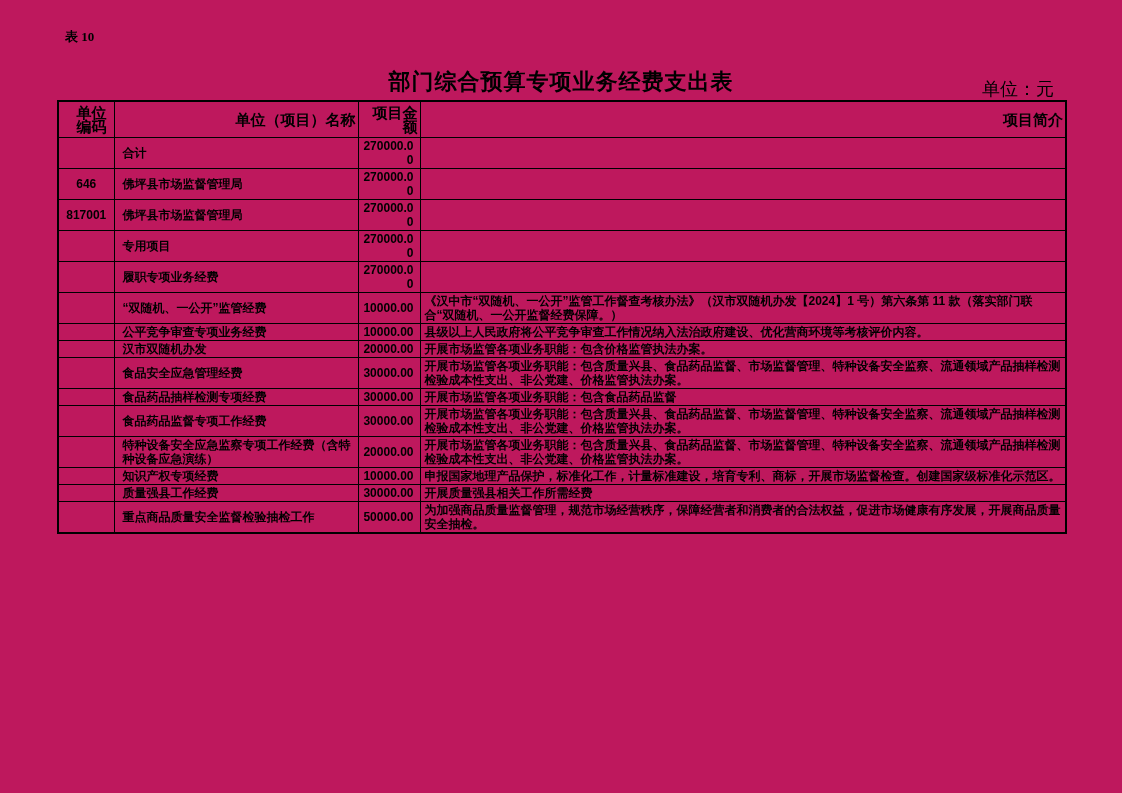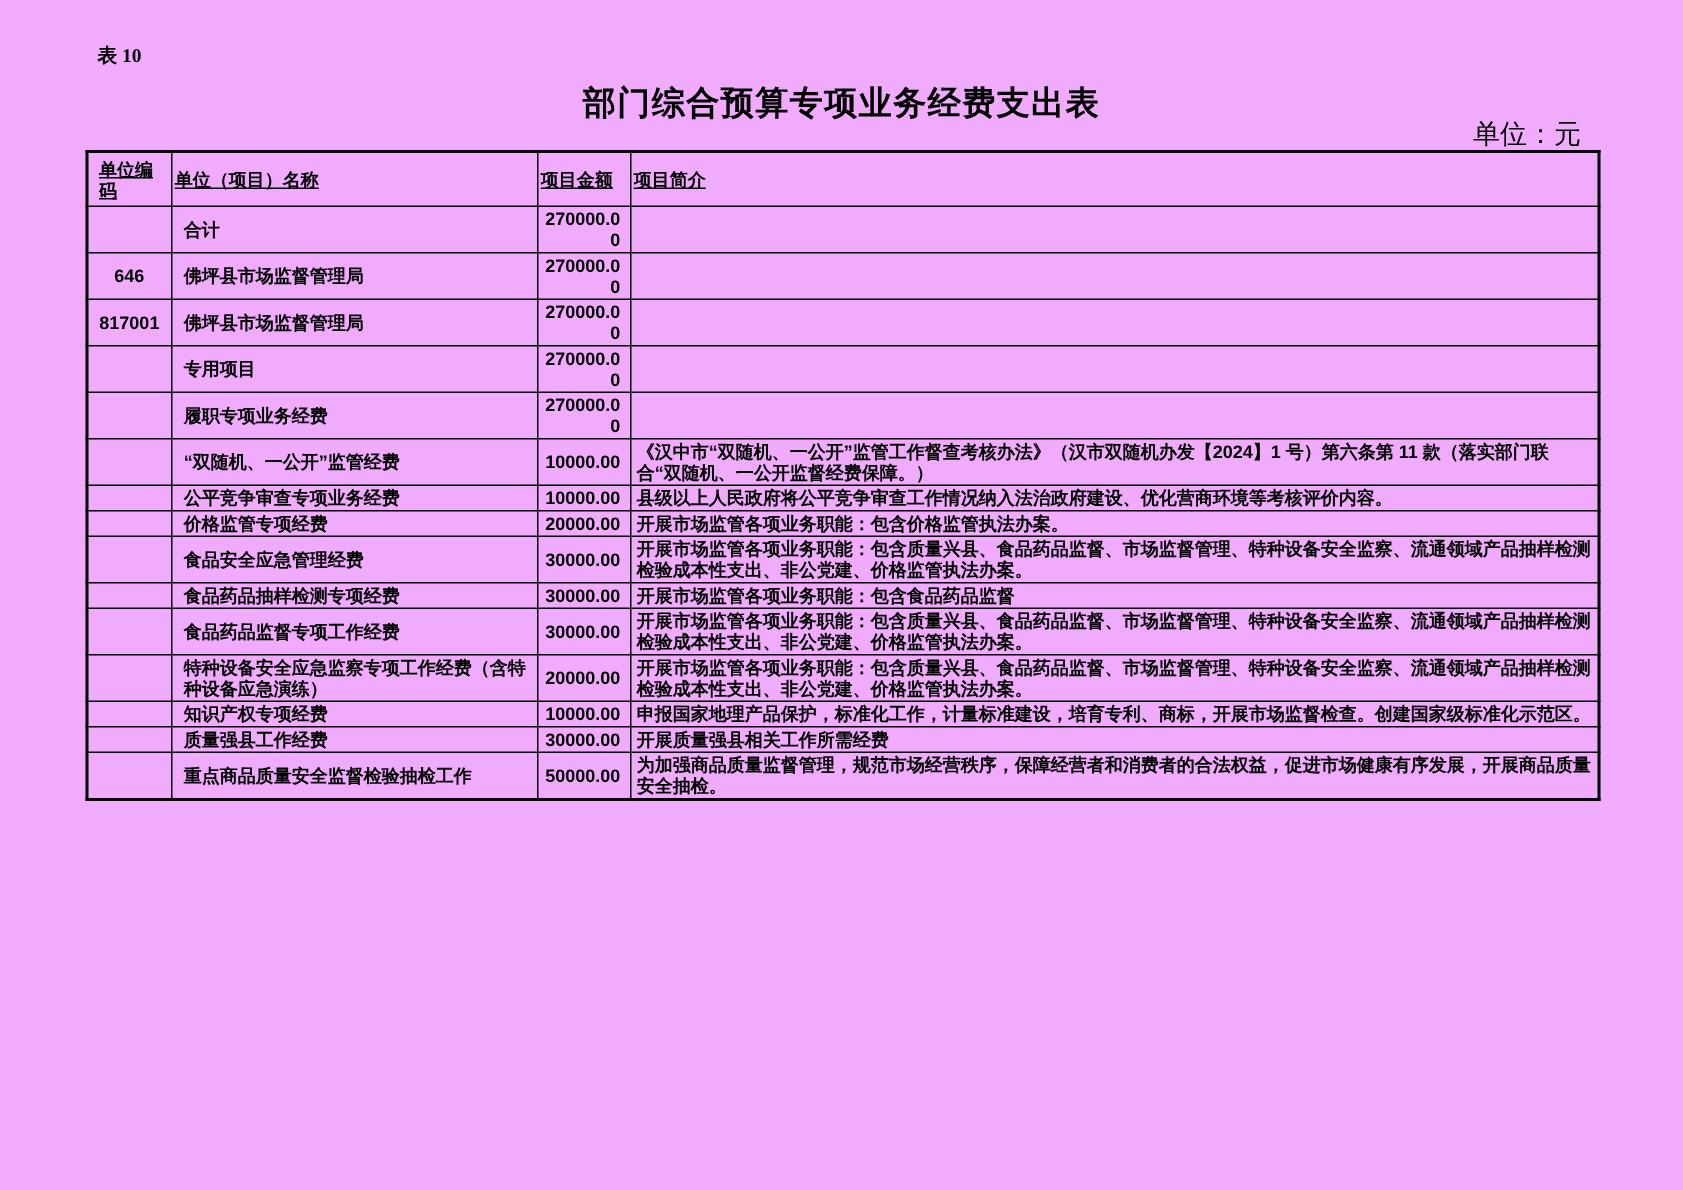--- a/index.html
+++ b/index.html
@@ -6,37 +6,37 @@
     margin: 0;
     padding: 0;
     background: #ffffff;
     color: #000000;
     font-family: "Liberation Sans", "DejaVu Sans", sans-serif;
   }
   .page {
     position: relative;
     width: 1122px;
     height: 793px;
-    background: #f0abfc;
+    background: #be185d;
     overflow: hidden;
   }
   .table-label {
     position: absolute;
     left: 65px;
     top: 28px;
     font-size: 13px;
     font-weight: bold;
     font-family: "Liberation Serif", "DejaVu Serif", serif;
   }
   .doc-title {
     position: absolute;
     left: 0;
     right: 0;
     top: 50px;
-    margin: 4px;
+    margin: 17px;
     text-align: center;
     font-size: 22px;
     font-weight: bold;
     letter-spacing: 1px;
   }
   .unit-note {
     position: absolute;
     right: 68px;
     top: 77px;
     font-size: 18px;
@@ -53,26 +53,25 @@
   }
   .budget-table th,
   .budget-table td {
     border: 1px solid #000;
     vertical-align: middle;
     overflow: hidden;
     word-break: break-all;
   }
   .budget-table thead th {
     height: 33px;
-    font-size: 12px;
+    font-size: 15px;
     font-weight: bold;
-    text-align: left;
+    text-align: right;
     padding: 1px 2px;
     line-height: 14px;
-    text-decoration: underline;
   }
   .budget-table thead th.h-code { padding: 1px 7px; }
   .budget-table tbody tr { height: 17px; }
   .budget-table tbody tr.tall { height: 26px; }
   .budget-table tbody td {
     font-size: 12px;
     font-weight: 600;
     line-height: 14px;
   }
   td.c-code { text-align: center; padding: 1px 2px; }
@@ -144,21 +143,21 @@
         <td class="c-desc">《汉中市“双随机、一公开”监管工作督查考核办法》（汉市双随机办发【2024】1 号）第六条第 11 款（落实部门联合“双随机、一公开监督经费保障。）</td>
       </tr>
       <tr>
         <td class="c-code"></td>
         <td class="c-name">公平竞争审查专项业务经费</td>
         <td class="c-amt">10000.00</td>
         <td class="c-desc">县级以上人民政府将公平竞争审查工作情况纳入法治政府建设、优化营商环境等考核评价内容。</td>
       </tr>
       <tr>
         <td class="c-code"></td>
-        <td class="c-name">价格监管专项经费</td>
+        <td class="c-name">汉市双随机办发</td>
         <td class="c-amt">20000.00</td>
         <td class="c-desc">开展市场监管各项业务职能：包含价格监管执法办案。</td>
       </tr>
       <tr>
         <td class="c-code"></td>
         <td class="c-name">食品安全应急管理经费</td>
         <td class="c-amt">30000.00</td>
         <td class="c-desc">开展市场监管各项业务职能：包含质量兴县、食品药品监督、市场监督管理、特种设备安全监察、流通领域产品抽样检测检验成本性支出、非公党建、价格监管执法办案。</td>
       </tr>
       <tr>

